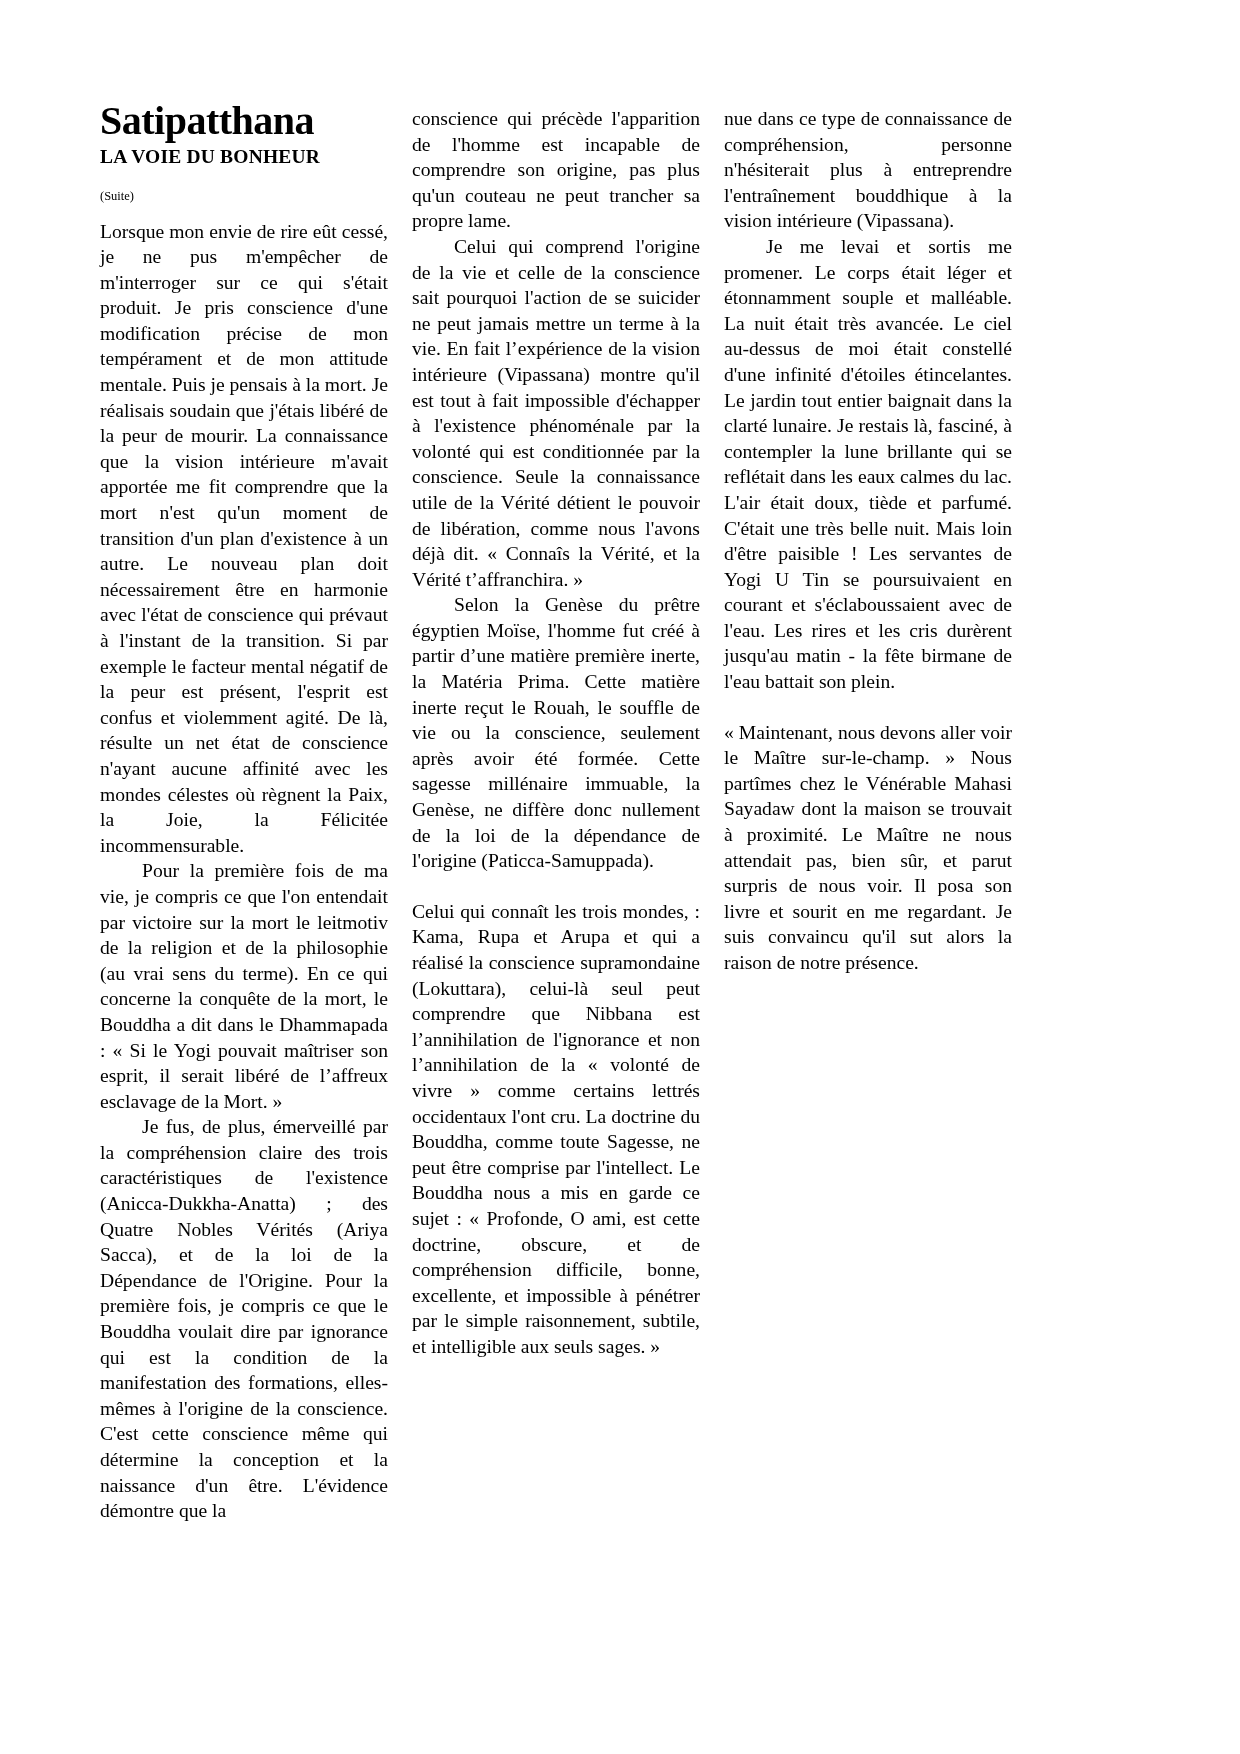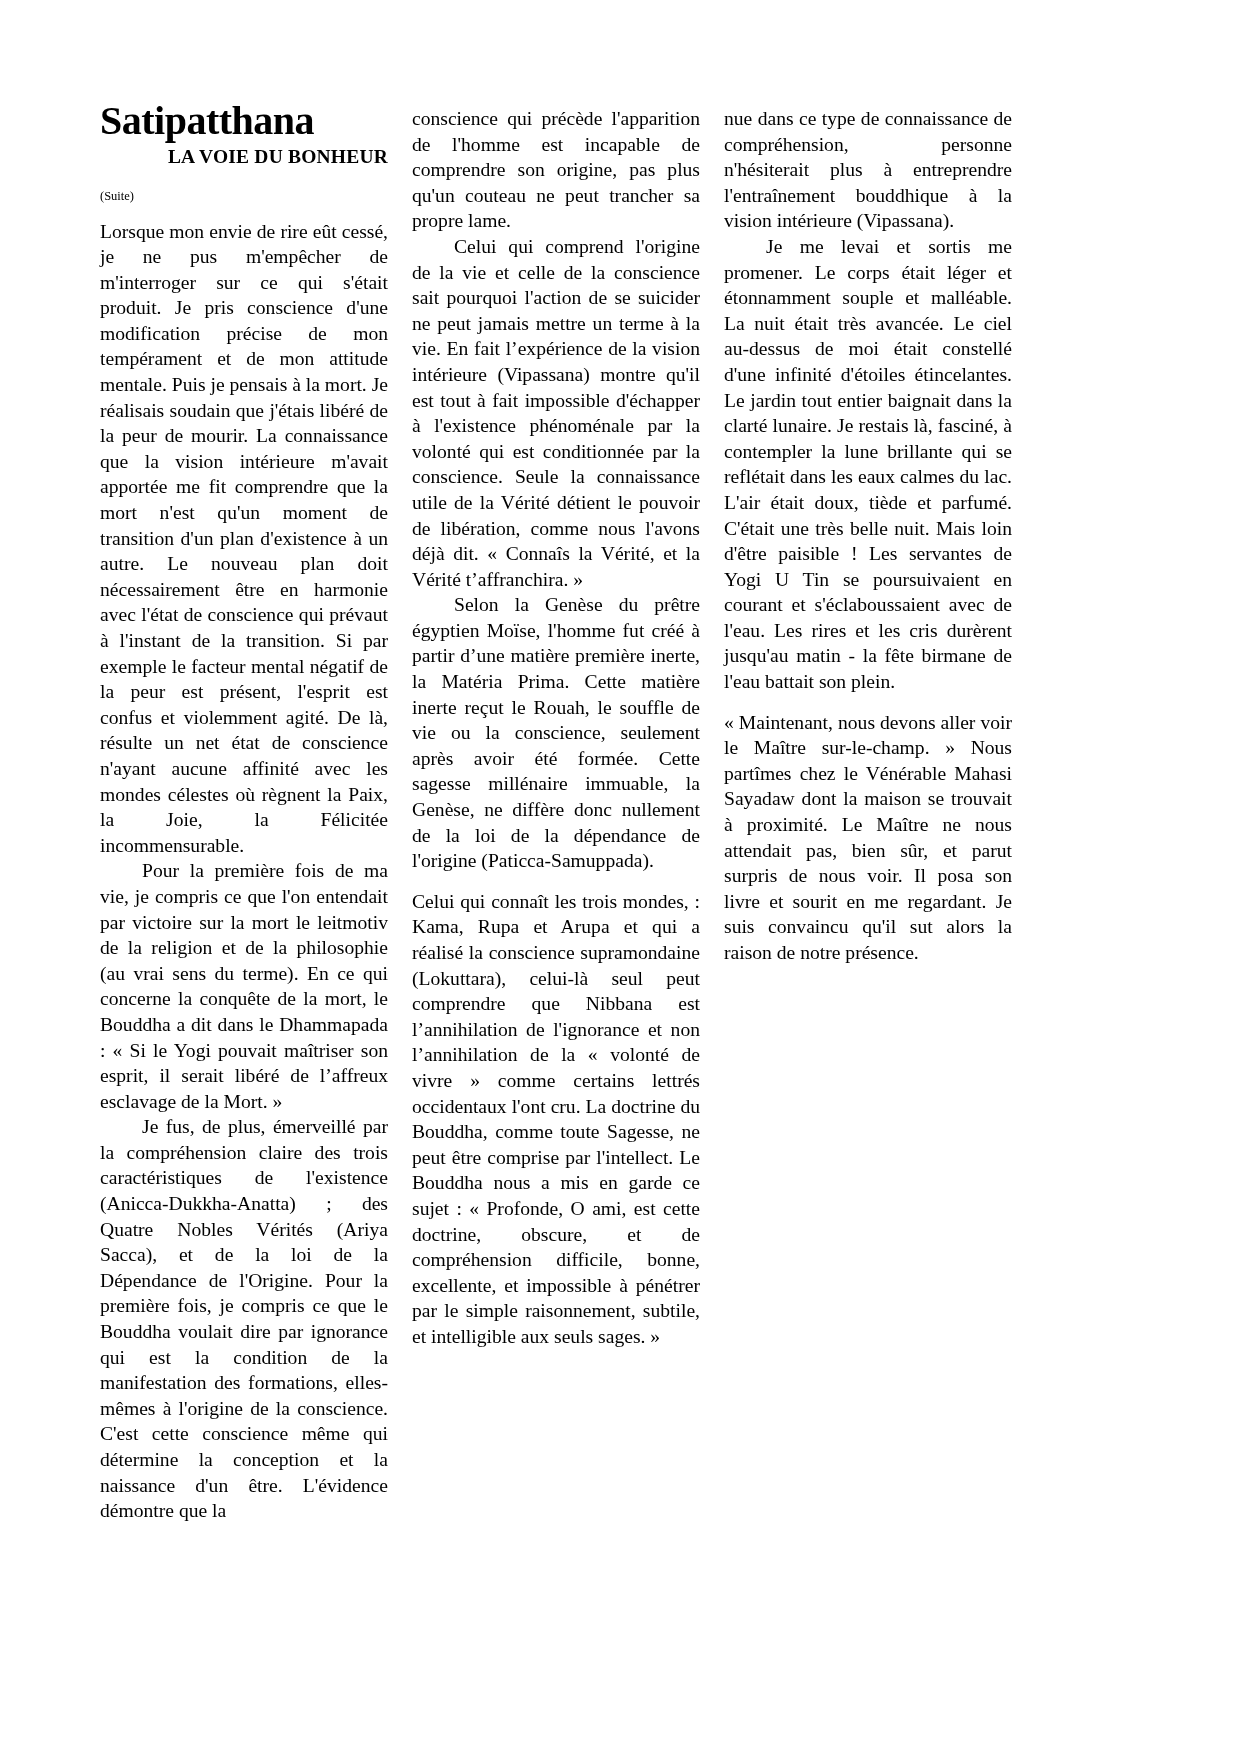--- a/index.html
+++ b/index.html
@@ -41,21 +41,21 @@
     font-size: 40px;
     line-height: 1.05;
     text-align: left;
     margin: 0 0 4px 0;
     letter-spacing: -0.5px;
   }
   .subtitle {
     font-family: "Liberation Serif", serif;
     font-weight: bold;
     font-size: 19.5px;
-    text-align: right;
+    text-align: left;
     margin: 0 0 22px 0;
     letter-spacing: 0.2px;
   }
   .suite {
     font-size: 12.5px;
     line-height: 1;
     margin: 0 0 16px 0;
   }
   p.body {
     font-size: 19.6px;
@@ -65,21 +65,21 @@
     text-justify: inter-word;
     hyphens: manual;
   }
   p.body.first {
     text-indent: 0;
   }
   p.body.indent {
     text-indent: 42px;
   }
   p.body.gap {
-    margin-top: 15px;
+    margin-top: 25px;
   }
 </style>
 </head>
 <body>
 
 <div class="page">
   <div class="columns">
 
     <div class="col col-left">
       <h1 class="title">Satipatthana</h1>

